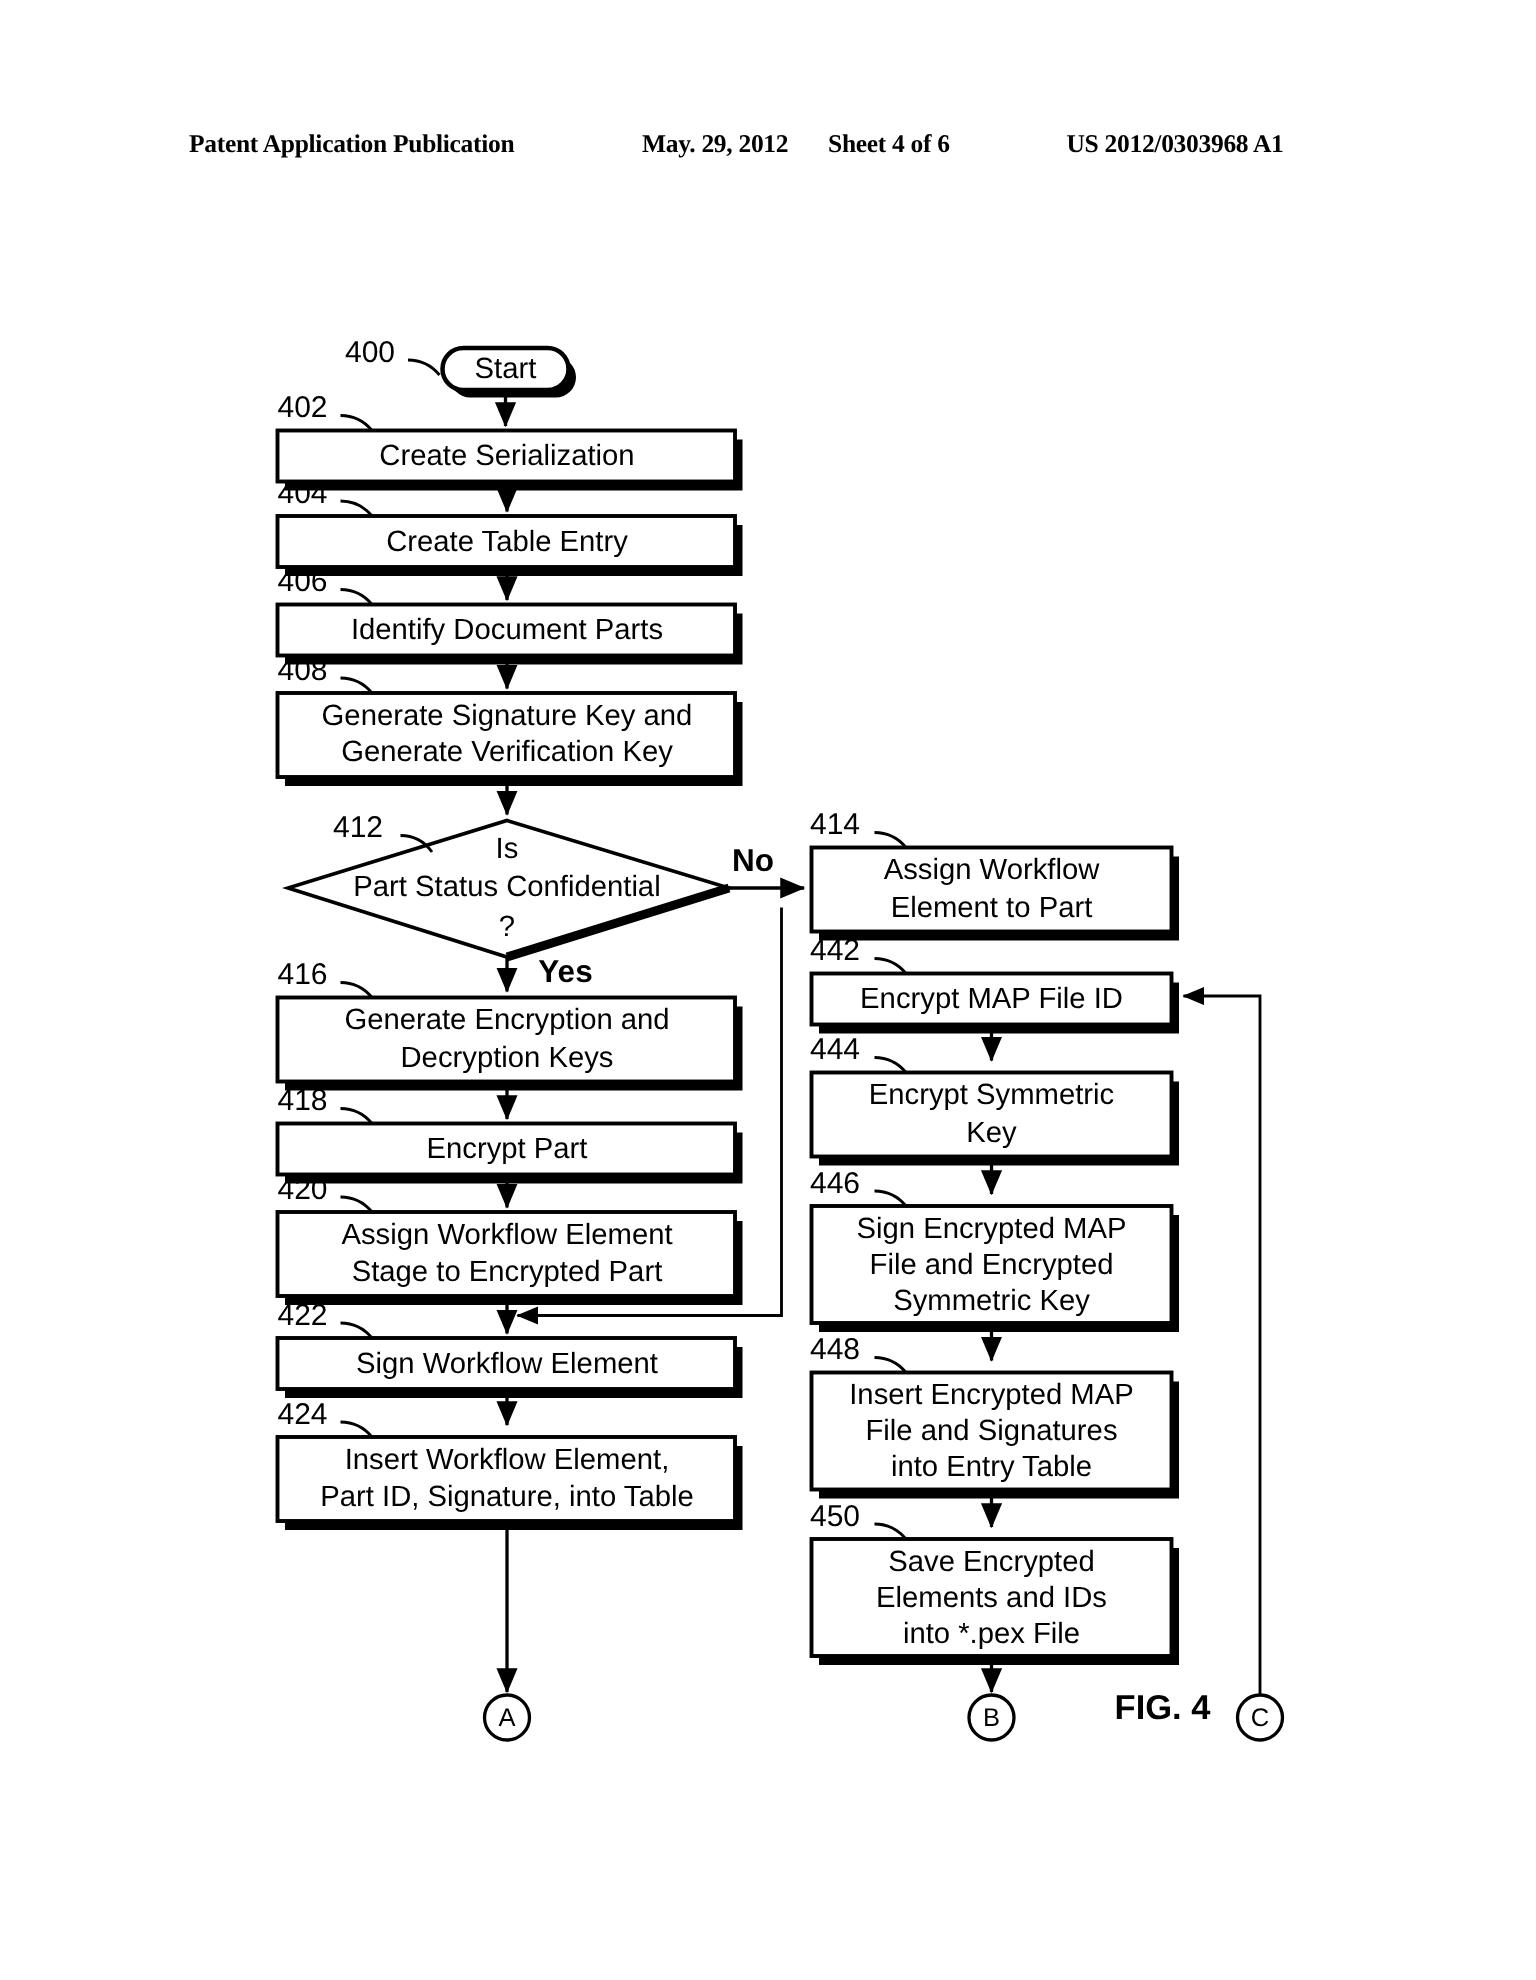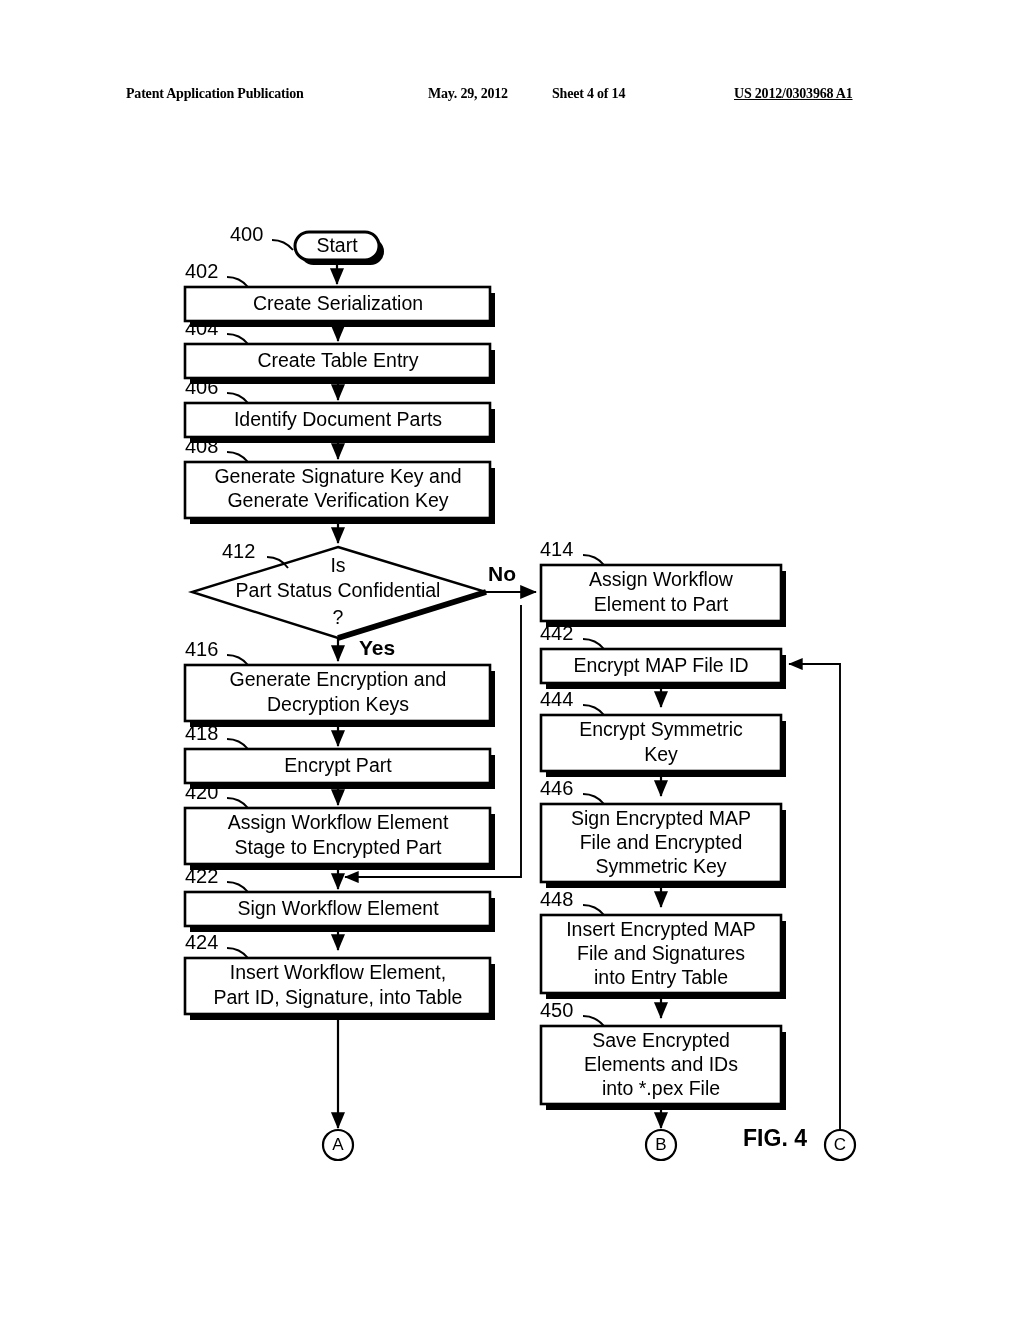--- a/index.html
+++ b/index.html
@@ -23,32 +23,32 @@
   }
   
   #patent-header {
     position: absolute;
     left: 0;
     top: 86px;
     width: 1024px;
     height: 28px;
     font-family: "Liberation Serif", serif;
     font-weight: bold;
-    font-size: 14px;
+    font-size: 17px;
     letter-spacing: -0.2px;
     white-space: nowrap;
   }
   #patent-header .hdr-cell {
     position: absolute;
     top: 0;
   }
   #hdr-publication { left: 126px; }
   #hdr-date        { left: 428px; }
   #hdr-sheet       { left: 552px; }
-  #hdr-docnum      { left: 734px; text-decoration: underline; }
+  #hdr-docnum      { left: 711px; }
 
   
   #flowchart {
     position: absolute;
     left: 0;
     top: 0;
   }
   .fc-box-fill   { fill: #ffffff; stroke: #000000; stroke-width: 2.6; }
   .fc-shadow     { fill: #000000; }
   .fc-line       { stroke: #000000; stroke-width: 2.2; fill: none; }
@@ -97,21 +97,21 @@
   }
 </style>
 </head>
 <body>
 
 <div id="page">
 
   <div id="patent-header">
     <span class="hdr-cell" id="hdr-publication">Patent Application Publication</span>
     <span class="hdr-cell" id="hdr-date">May. 29, 2012</span>
-    <span class="hdr-cell" id="hdr-sheet">Sheet 4 of 14</span>
+    <span class="hdr-cell" id="hdr-sheet">Sheet 4 of 6</span>
     <span class="hdr-cell" id="hdr-docnum">US 2012/0303968 A1</span>
   </div>
 
   <svg id="flowchart" width="1024" height="1320" viewBox="0 0 1024 1320">
 
     <defs>
       <marker id="arrow" markerWidth="9" markerHeight="9" refX="7.2" refY="3.2" orient="auto" markerUnits="strokeWidth">
         <path d="M0,0 L7.6,3.2 L0,6.4 Z" fill="#000000"></path>
       </marker>
       <marker id="arrowbig" markerWidth="10" markerHeight="10" refX="7.6" refY="3.4" orient="auto" markerUnits="strokeWidth">

